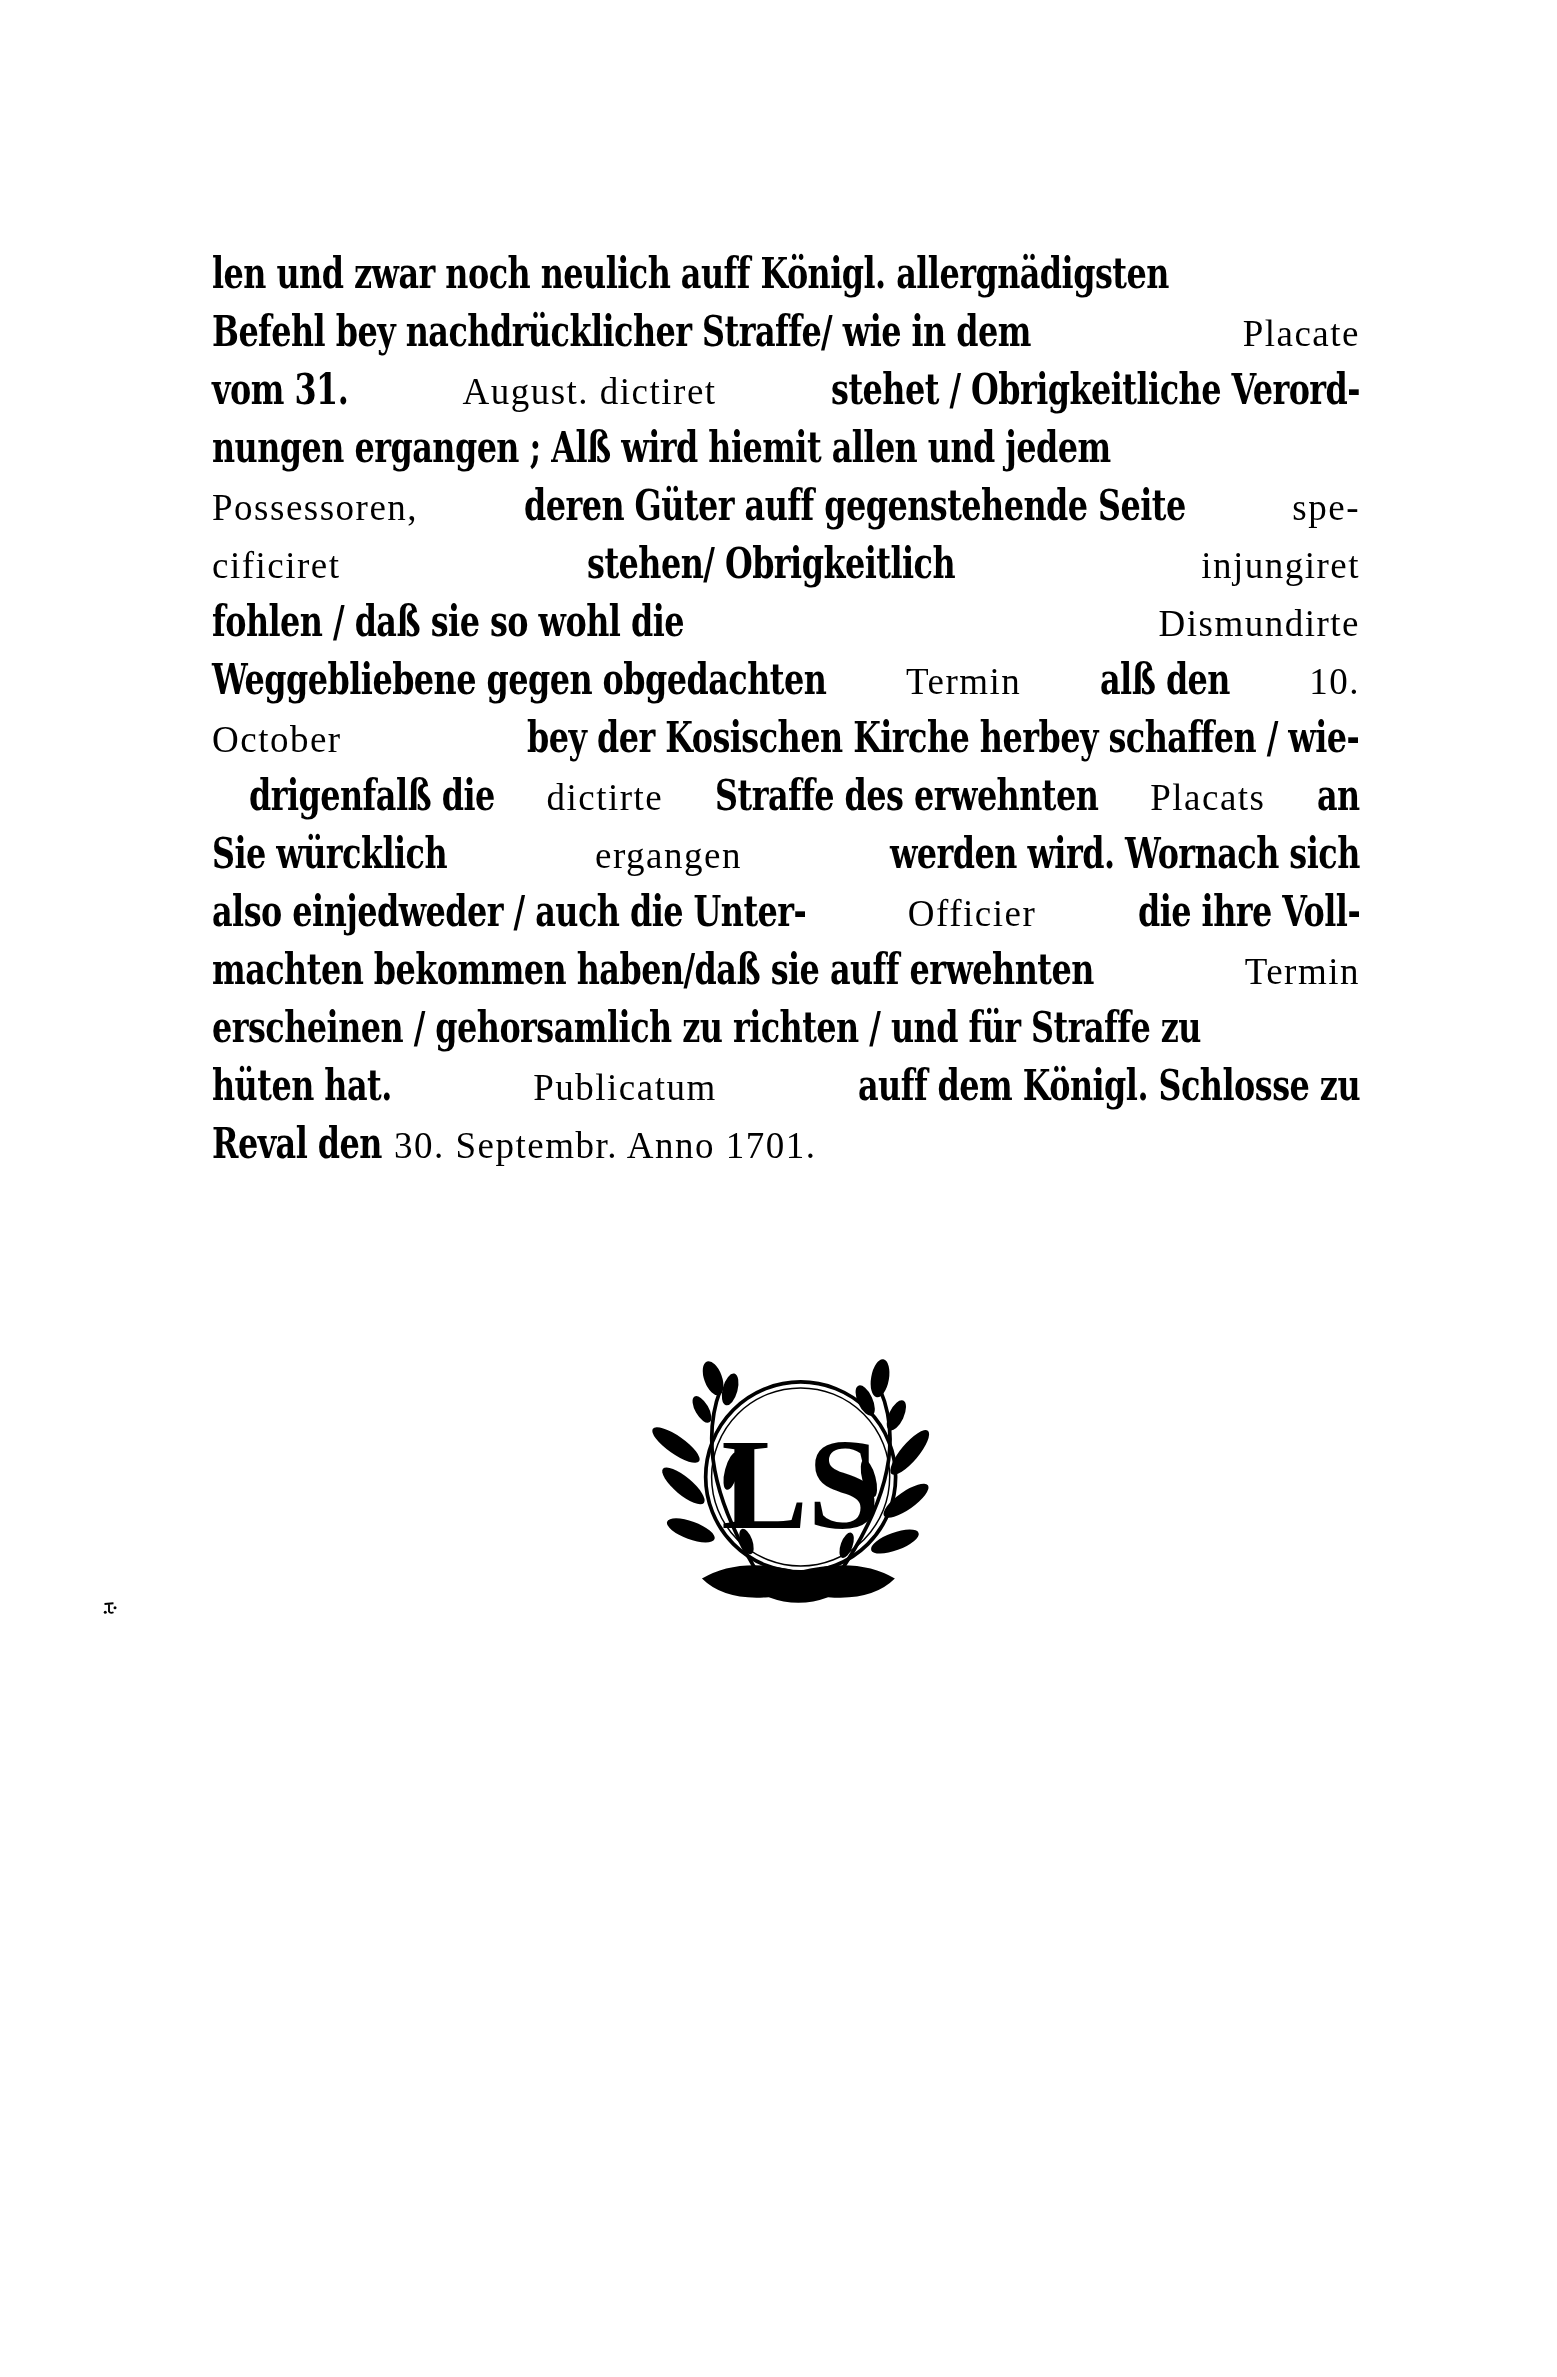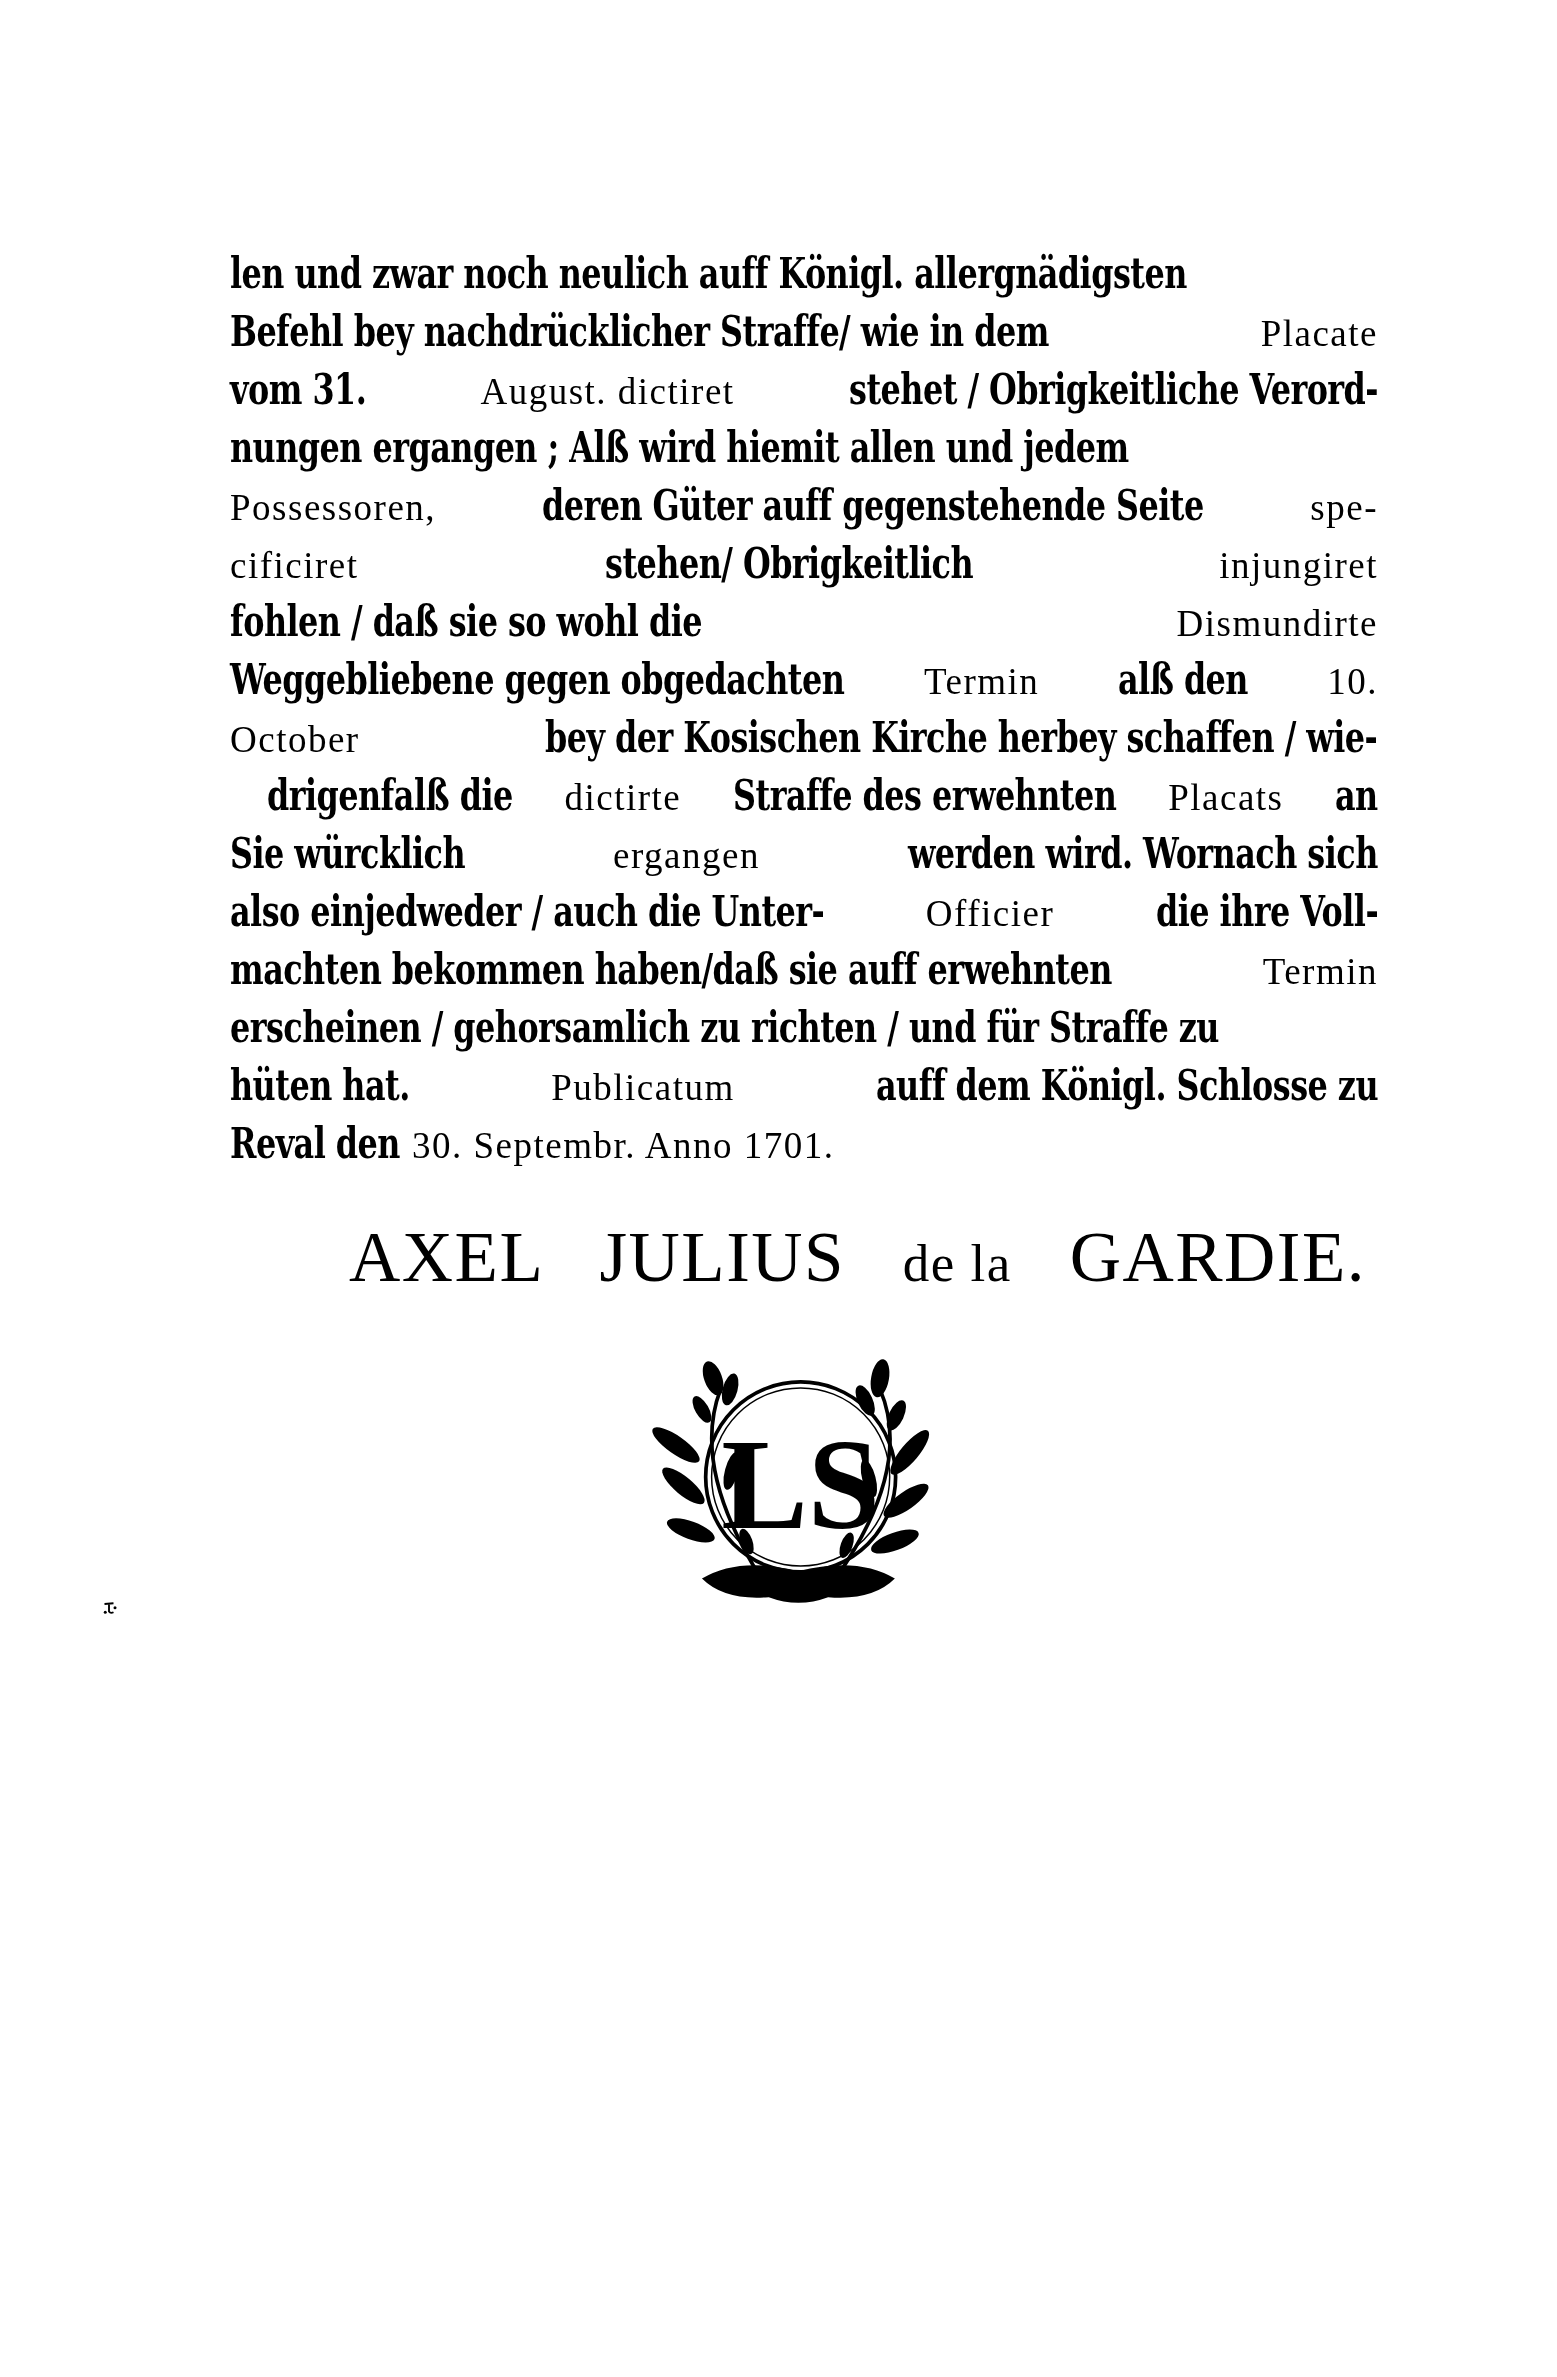--- a/index.html
+++ b/index.html
@@ -1,18 +1,18 @@
 <!DOCTYPE html>
 <html style="font-size:12px"><head>
 <meta charset="utf-8">
 <style>
   html, body { margin: 0; padding: 0; background: #ffffff; }
   body { width: 1557px; height: 2377px; position: relative; overflow: hidden; }
   .page { position: absolute; left: 0; top: 0; width: 1557px; height: 2377px; background: #ffffff; }
-  .text-block { position: absolute; left: 230px; top: 244px; width: 1148px; }
+  .text-block { position: absolute; left: 212px; top: 244px; width: 1148px; }
   .line {
     height: 58px; line-height: 58px; white-space: nowrap;
     display: flex; justify-content: space-between; align-items: baseline;
     color: #000;
   }
   .line.last { justify-content: flex-start; }
   .line.last .seg { margin-right: 12px; }
   .seg { display: inline-block; }
   .fraktur {
     font-family: "DejaVu Serif", serif; font-weight: bold;
@@ -105,29 +105,20 @@
         <span class="seg" style="width: 180px;"><span class="seg fraktur">hüten hat.</span></span>
         <span class="seg"><span class="seg antiqua">Publicatum</span></span>
         <span class="seg" style="width: 502px;"><span class="seg fraktur">auff dem Königl. Schlosse zu</span></span>
       </div>
       <div class="line last">
         <span class="seg" style="width: 170px;"><span class="seg fraktur">Reval den</span></span>
         <span class="seg"><span class="seg antiqua">30. Septembr. Anno 1701.</span></span>
       </div>
     </div>
 
-  <div class="signature">
-    <span>AXEL</span>
-    <span>&nbsp;</span>
-    <span>JULIUS</span>
-    <span>&nbsp;</span>
-    <span class="small">de la</span>
-    <span>&nbsp;</span>
-    <span>GARDIE.</span>
-  </div>
 
   <div class="seal">
     <svg width="282" height="256" viewBox="0 0 380 345" xmlns="http://www.w3.org/2000/svg">
 
       <circle cx="203" cy="163" r="128" fill="none" stroke="#000" stroke-width="5"></circle>
       <circle cx="203" cy="163" r="120" fill="none" stroke="#000" stroke-width="2"></circle>
 
       <g fill="#000">
         <ellipse cx="85" cy="30" rx="12" ry="24" transform="rotate(-20 85 30)"></ellipse>
         <ellipse cx="108" cy="45" rx="10" ry="22" transform="rotate(15 108 45)"></ellipse>

